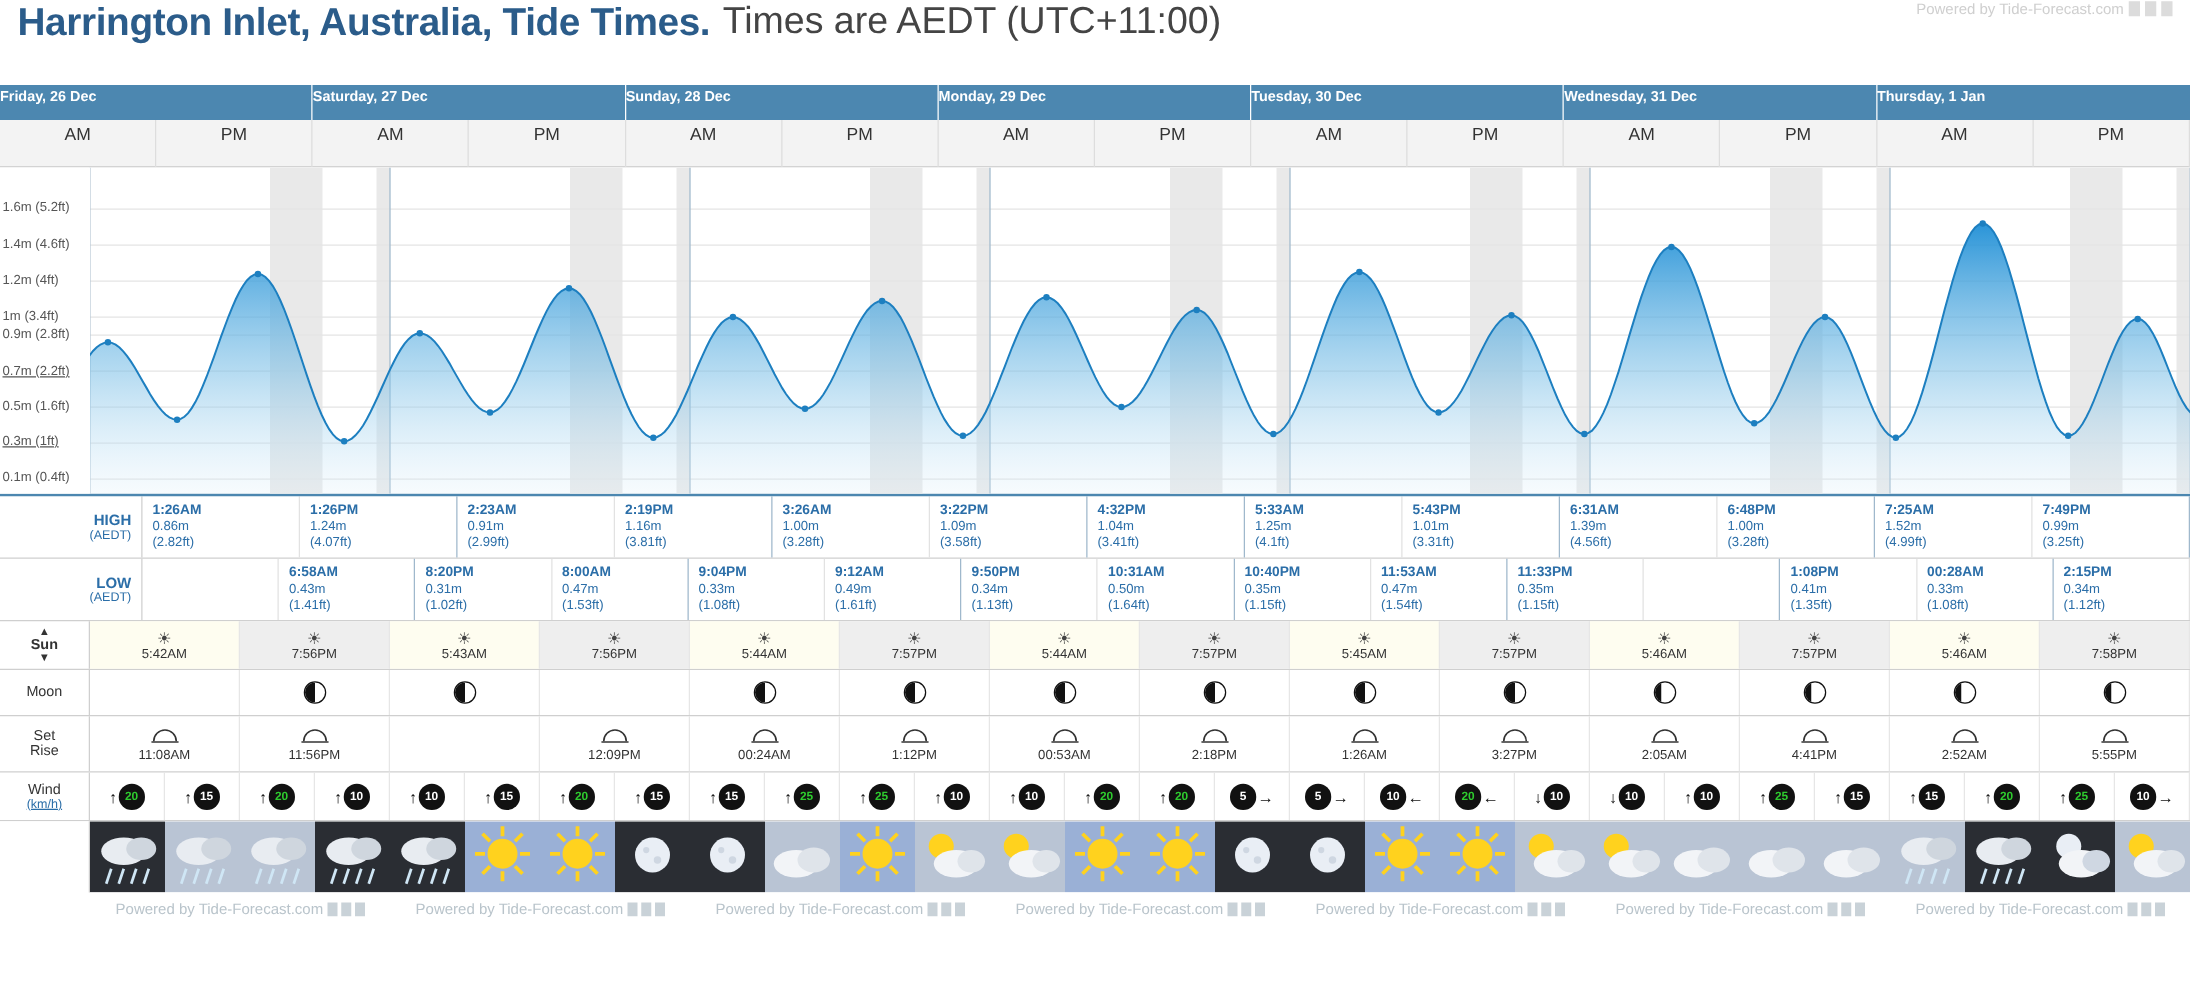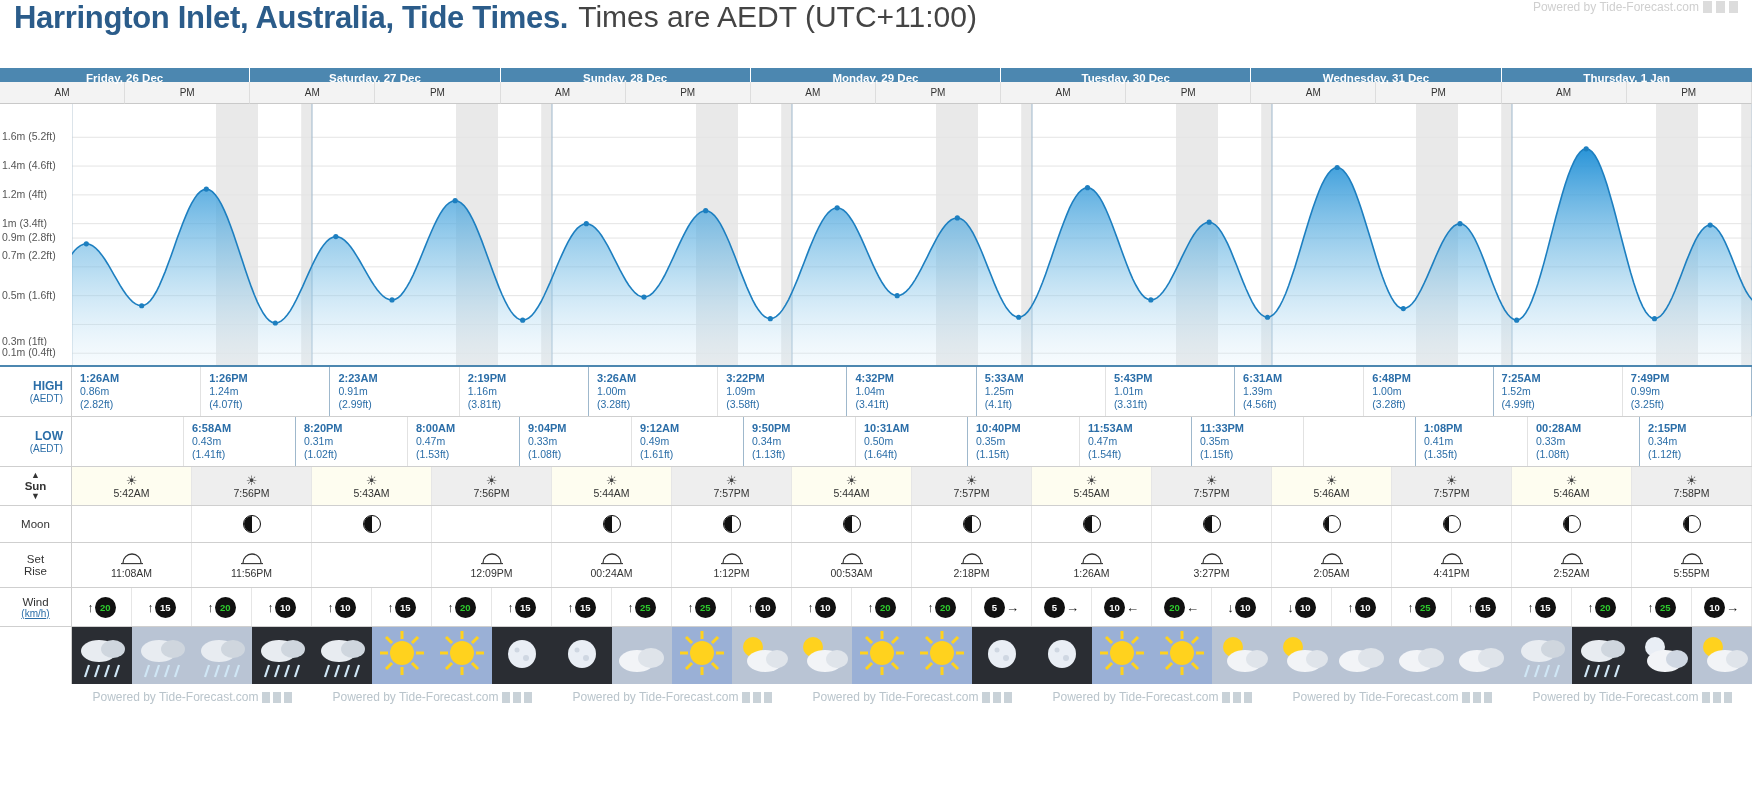--- a/index.html
+++ b/index.html
@@ -31,47 +31,48 @@
   }
   .pw-box { width:9px; height:12px; background:#dcdcdc; display:inline-block; }
   .dayrow { display:flex; width:1752px; }
   .daycell {
     flex:0 0 auto; width:250.28px;
     border-right:1px solid #ffffff;
   }
   .daycell:last-child { border-right:none; }
 
   .dayhdr {
-    background:#4c87b0; color:#fff; text-align:center;
-    font-size:11.5px; font-weight:bold; height:14px; line-height:20px;
+    background:#4c87b0; color:#fff; text-align:left;
+    font-size:11.5px; font-weight:bold; height:28px; line-height:20px;
   }
   .ampmrow { display:flex; width:1752px; background:#f3f3f3; }
   .ampmcell {
     flex:0 0 auto; width:125.14px; text-align:center;
-    font-size:10px; color:#333; height:22px; line-height:22px;
+    font-size:14px; color:#333; height:38px; line-height:22px;
     border-right:1px solid #ddd; border-bottom:1px solid #c9c9c9;
   }
 
   
   .chartwrap { position:relative; width:1752px; height:263px; background:#fff;
                border-bottom:2px solid #4c87b0; }
   .chartwrap svg { display:block; }
   .ylabels { position:absolute; left:0; top:0; width:72px; height:263px; pointer-events:none; }
   .ylab {
     position:absolute; left:2px; font-size:10.5px; color:#555; background:#fff;
     padding-right:2px;
   }
 
   
   .tiderow { display:flex; width:1752px; border-bottom:1px solid #cfcfcf; }
   .tidelabel {
     flex:0 0 72px; width:72px; text-align:right; padding-right:8px;
     font-size:12px; font-weight:bold; color:#2b6ea8;
     display:flex; flex-direction:column; justify-content:center; align-items:flex-end;
     border-right:1px solid #cfcfcf;
+    margin-left:42px;
   }
   .tidelabel .small { font-size:10px; font-weight:normal; color:#2b6ea8;padding-left:40px; }
   .tidecells { display:flex; flex:1 1 auto; }
   .tidecell {
     flex:1 1 0; min-width:0;
     padding:5px 0 5px 8px;
     font-size:10.5px; color:#2b6ea8; line-height:13px;
     border-right:1px solid #e2e2e2;
   }
   .tidecell .t { font-weight:bold; font-size:11px; }
@@ -256,23 +257,23 @@
         <circle cx="1654.5" cy="214.6867469879518" r="2.6" fill="#1d7fc0"></circle>
         <circle cx="1710.1666666666665" cy="121.10240963855424" r="2.6" fill="#1d7fc0"></circle>
         <rect x="0" y="0" width="72" height="261" fill="#ffffff"></rect>
       </svg>
     <div class="ylabels" id="ylabels">
         <div class="ylab" style="top: 26.2771px;">1.6m (5.2ft)</div>
         <div class="ylab" style="top: 55.0723px;">1.4m (4.6ft)</div>
         <div class="ylab" style="top: 83.8675px;">1.2m (4ft)</div>
         <div class="ylab" style="top: 112.663px;">1m (3.4ft)</div>
         <div class="ylab" style="top: 127.06px;">0.9m (2.8ft)</div>
-        <div class="ylab" style="top: 145px;">0.7m (2.2ft)</div>
+        <div class="ylab" style="top: 157px; text-decoration: underline;">0.7m (2.2ft)</div>
         <div class="ylab" style="top: 184.651px;">0.5m (1.6ft)</div>
-        <div class="ylab" style="top: 231px; text-decoration: underline;">0.3m (1ft)</div>
+        <div class="ylab" style="top: 213px; text-decoration: underline;">0.3m (1ft)</div>
         <div class="ylab" style="top: 242px;">0.1m (0.4ft)</div>
       </div>
   </div>
 
   <div class="tiderow">
     <div class="tidelabel">
       <span>HIGH</span>
       <span class="small">(AEDT)</span>
     </div>
     <div class="tidecells" id="high-cells">

